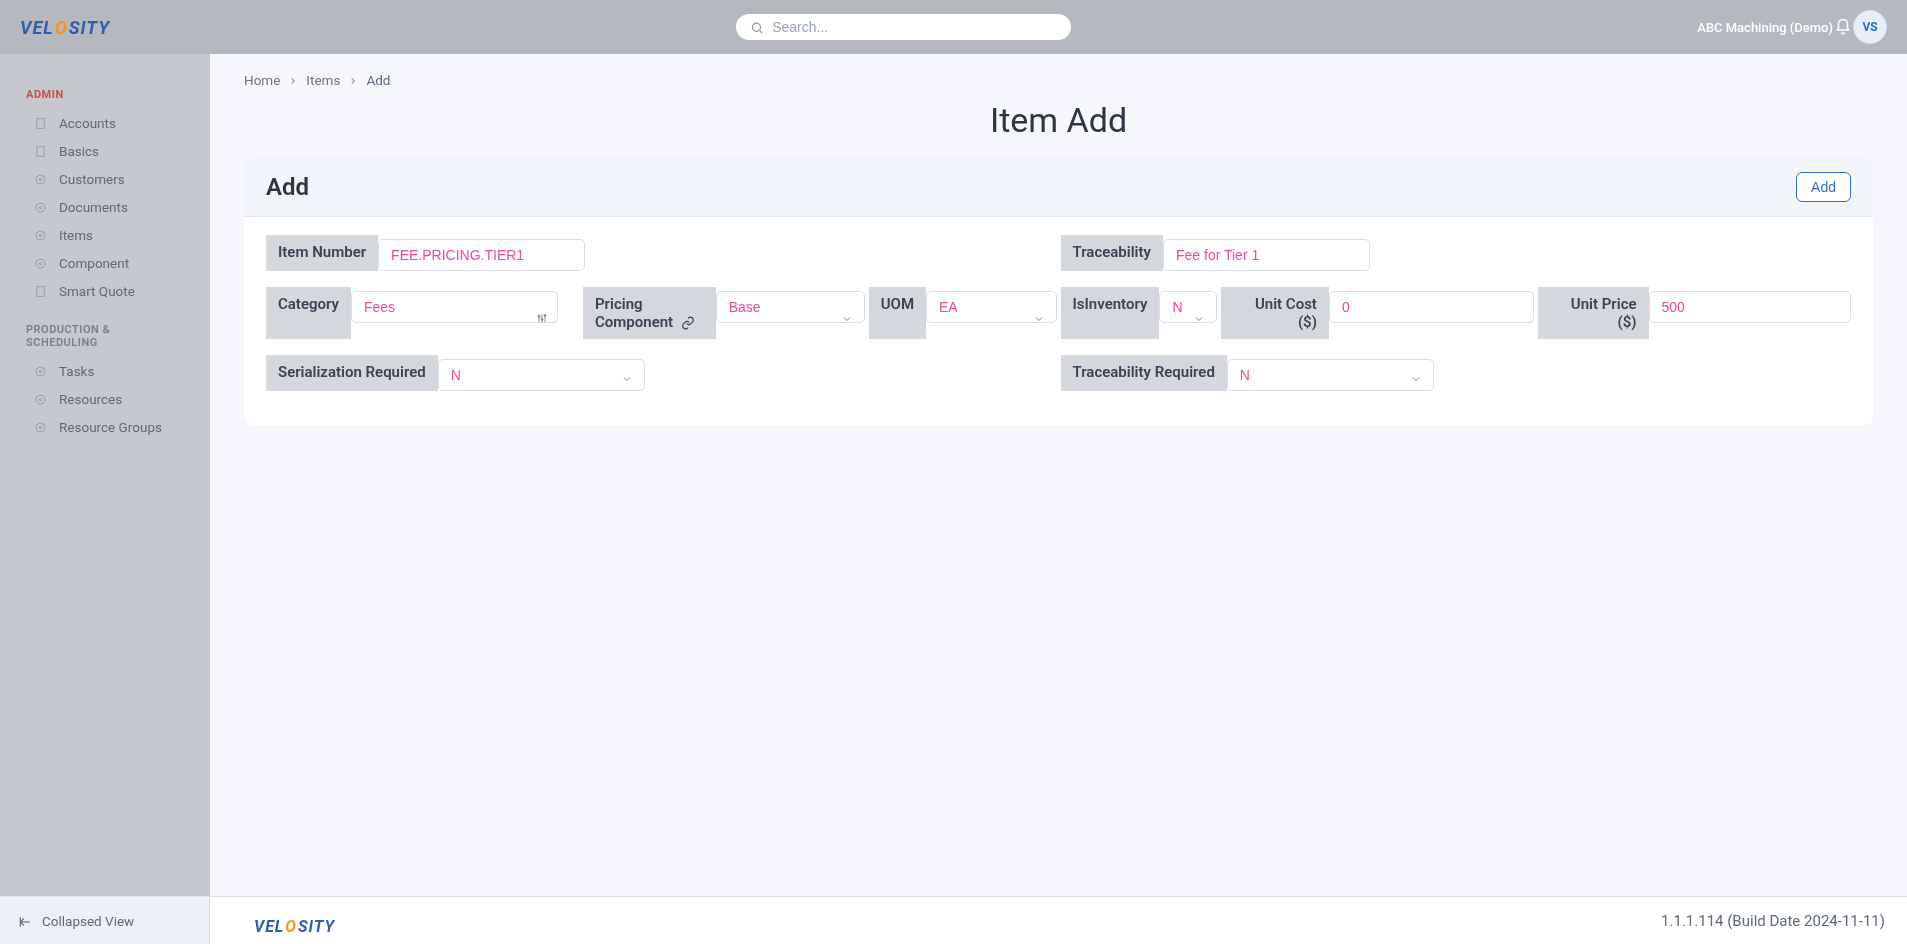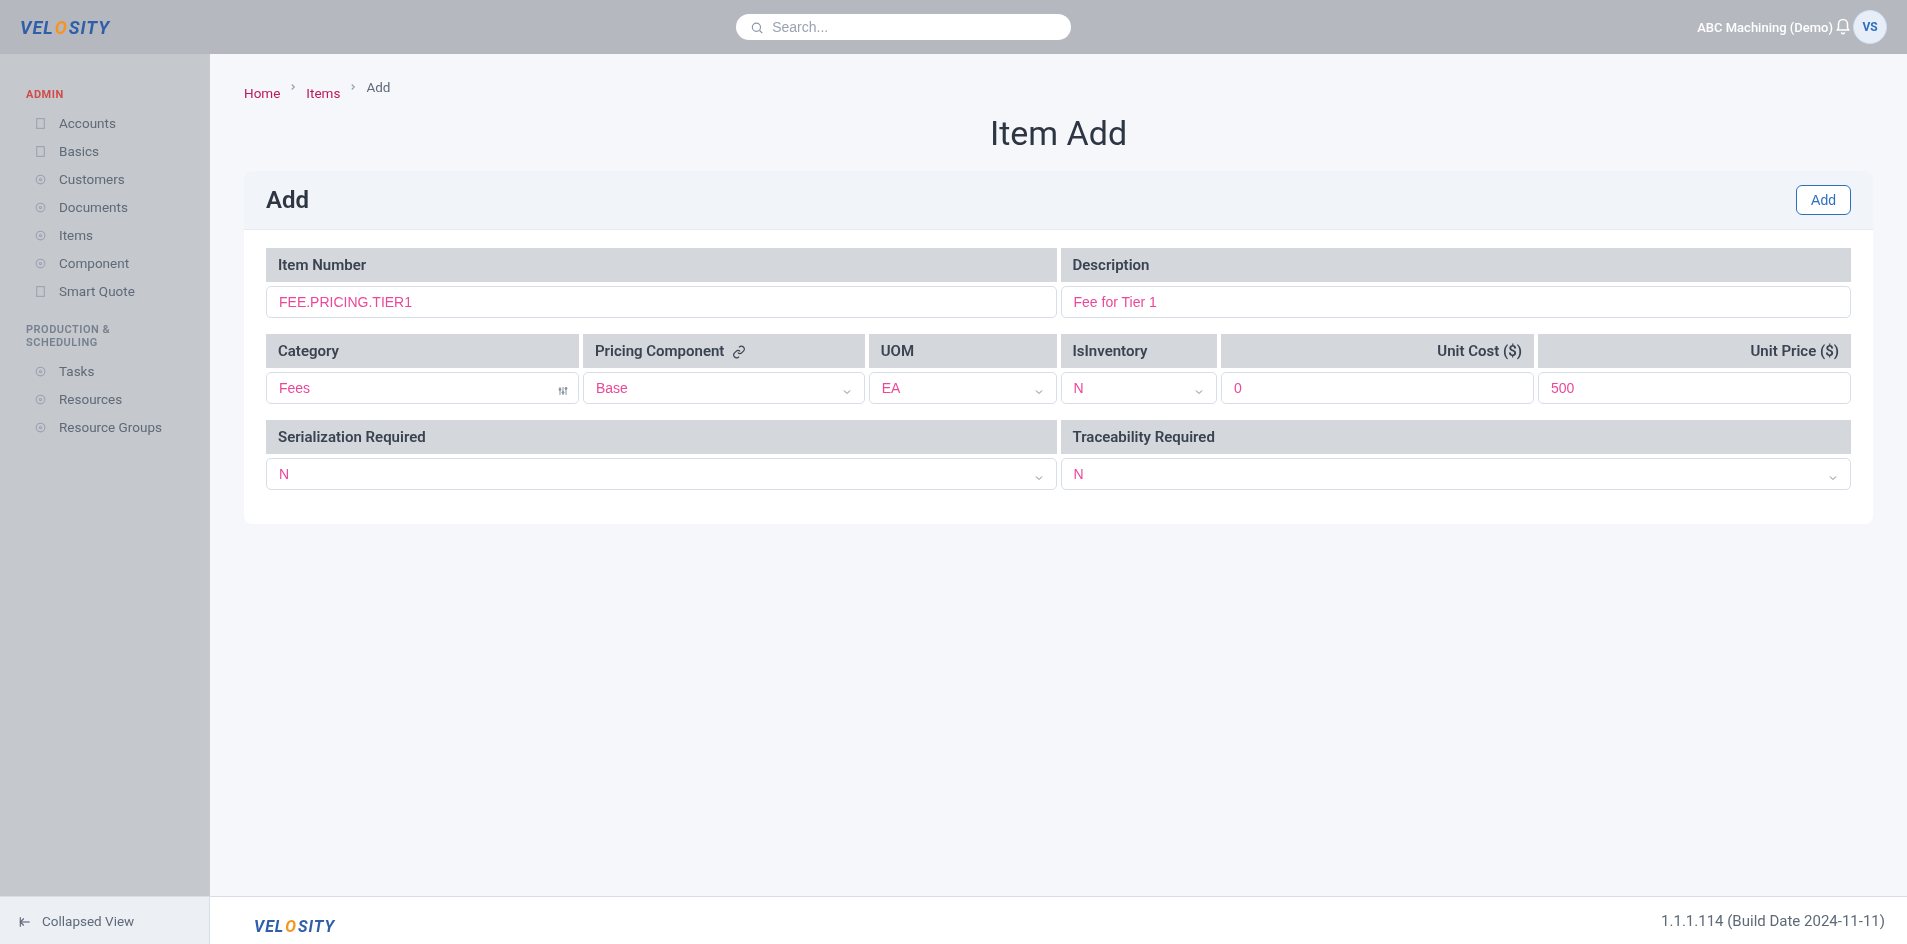--- a/index.html
+++ b/index.html
@@ -135,23 +135,22 @@
       padding: 18px 34px 40px 34px;
     }
     .breadcrumbs {
       display: flex;
       align-items: center;
       gap: 8px;
       font-size: 13.5px;
       margin-bottom: 12px;
     }
     .breadcrumbs .bc-link {
-      color: #be185d;
+      color: #737373;
       cursor: pointer;
-      margin-top: 13px;
     }
     .breadcrumbs .bc-sep {
       color: #9aa3b2;
       font-size: 11px;
     }
     .breadcrumbs .bc-current {
       color: #5f6a79;
     }
     .page-title {
       text-align: center;
@@ -190,21 +189,21 @@
     .card-body {
       padding: 18px 22px 34px 22px;
     }
     .field-row {
       display: flex;
       gap: 4px;
       margin-bottom: 16px;
     }
     .field-col {
       display: flex;
-      flex-direction: column;
+      flex-direction: row;
     }
     .field-header {
       background: #d4d7dc;
       color: #3a4351;
       font-weight: 600;
       font-size: 15px;
       padding: 8px 12px;
     }
     .field-header.right {
       text-align: right;
@@ -437,21 +436,21 @@
       <div class="card-body">
 
         <div class="field-row">
           <div class="field-col" style="flex:1">
             <div class="field-header">Item Number</div>
             <div class="input-wrap">
               <input class="field-input" type="text" value="FEE.PRICING.TIER1" style="">
             </div>
           </div>
           <div class="field-col" style="flex:1">
-            <div class="field-header">Description</div>
+            <div class="field-header">Traceability</div>
             <div class="input-wrap">
               <input class="field-input" type="text" value="Fee for Tier 1" style="">
             </div>
           </div>
         </div>
 
         <div class="field-row">
           <div class="field-col" style="flex:1.0">
             <div class="field-header">Category</div>
             <div class="input-wrap">

